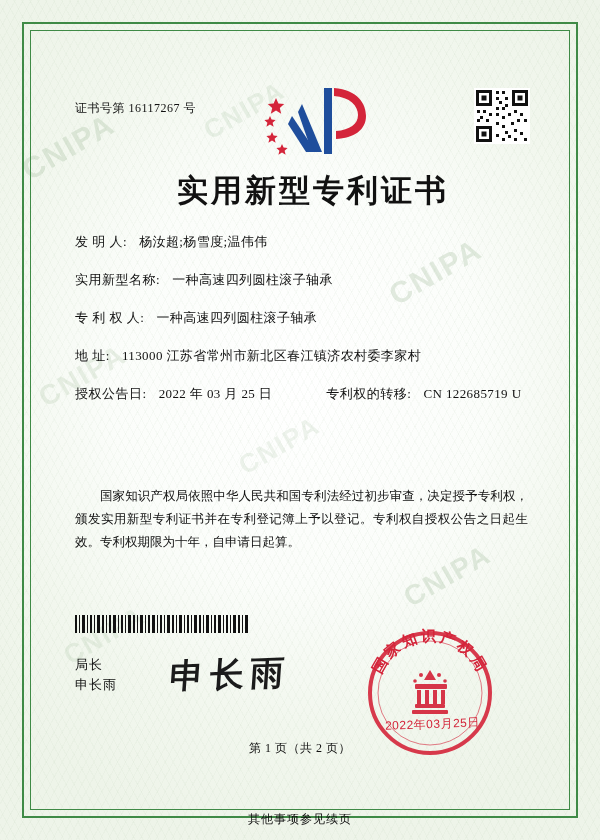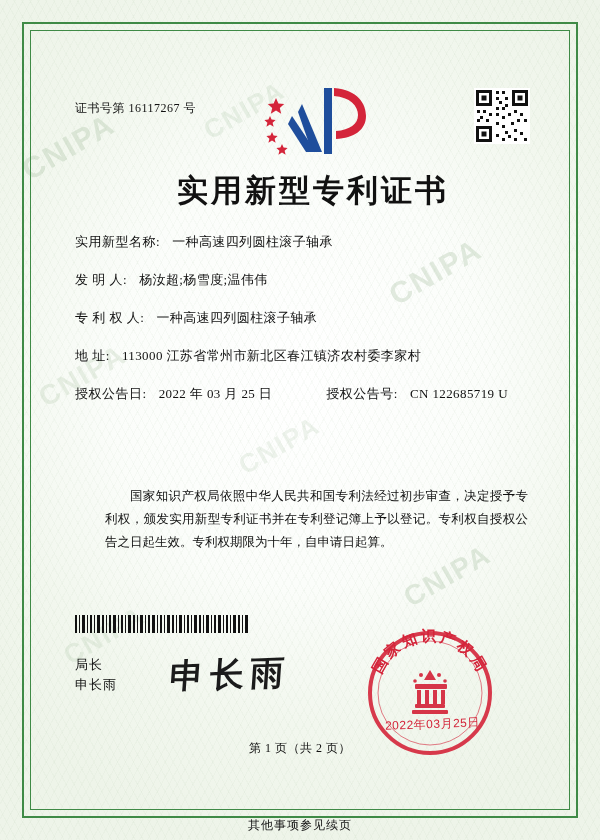--- a/index.html
+++ b/index.html
@@ -151,21 +151,20 @@
 
   .paragraphs {
     position: absolute;
     left: 45px;
     right: 42px;
     top: 455px;
     font-size: 12.5px;
     line-height: 1.85;
     color: #111;
     text-align: justify;
-    margin-left: 30px;
   }
   .paragraphs p {
     margin: 0 0 2px 0;
     text-indent: 25px;
   }
 
   .barcode {
     position: absolute;
     left: 45px;
     top: 585px;
@@ -221,21 +220,21 @@
     text-align: center;
     font-size: 12px;
     color: #111;
     letter-spacing: 0.5px;
   }
 
   .footer-note {
     position: absolute;
     left: 0;
     right: 0;
-    bottom: 6px;
+    bottom: 12px;
     text-align: center;
     font-size: 12px;
     color: #111;
     letter-spacing: 1px;
     font-family: Liberation Serif, serif;
   }
 </style>
 </head>
 <body>
 
@@ -321,39 +320,39 @@
           <rect x="50" y="50" width="3" height="3"></rect>
             <rect x="40" y="50" width="3" height="3"></rect>
         </g>
       </svg>
     </div>
 
     <div class="title">实用新型专利证书</div>
 
     <div class="fields">
       <div class="field-row">
+        <span class="field-label">发  明  人:</span>
+        <span class="field-value">杨汝超;杨雪度;温伟伟</span>
+      </div>
+      <div class="field-row">
         <span class="field-label">实用新型名称:</span>
         <span class="field-value">一种高速四列圆柱滚子轴承</span>
-      </div>
-      <div class="field-row">
-        <span class="field-label">发  明  人:</span>
-        <span class="field-value">杨汝超;杨雪度;温伟伟</span>
       </div>
       <div class="field-row">
         <span class="field-label">专 利 权 人:</span>
         <span class="field-value">一种高速四列圆柱滚子轴承</span>
       </div>
       <div class="field-row">
         <span class="field-label">地      址:</span>
         <span class="field-value">113000 江苏省常州市新北区春江镇济农村委李家村</span>
       </div>
       <div class="field-row dual">
         <span class="field-label">授权公告日:</span>
         <span class="field-value">2022 年 03 月 25 日</span>
-        <span class="field-label second-label">授权公告号:</span>
+        <span class="field-label second-label">专利权的转移:</span>
         <span class="field-value">CN 122685719 U</span>
       </div>
     </div>
 
     <div class="paragraphs">
       <p>国家知识产权局依照中华人民共和国专利法经过初步审查，决定授予专利权，颁发实用新型专利证书并在专利登记簿上予以登记。专利权自授权公告之日起生效。专利权期限为十年，自申请日起算。</p>
     </div>
 
     <div class="barcode">
       <svg viewBox="0 0 175 18" width="175" height="18" preserveAspectRatio="none">

